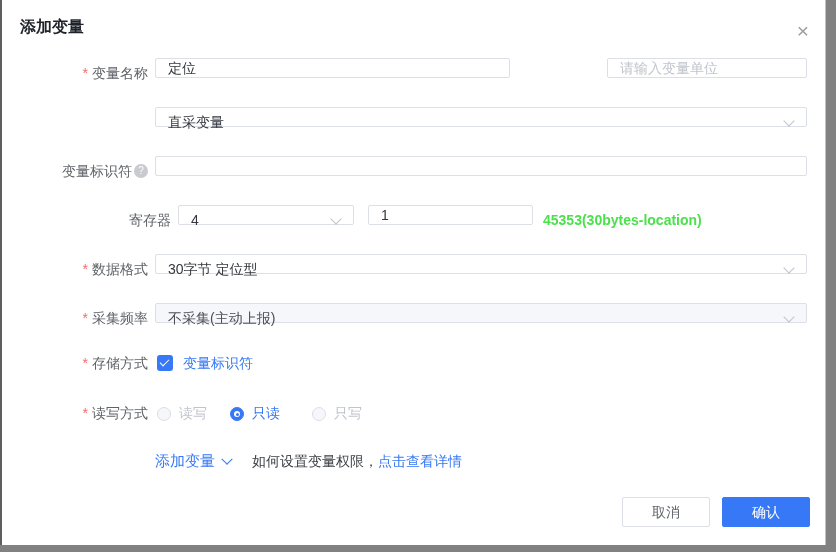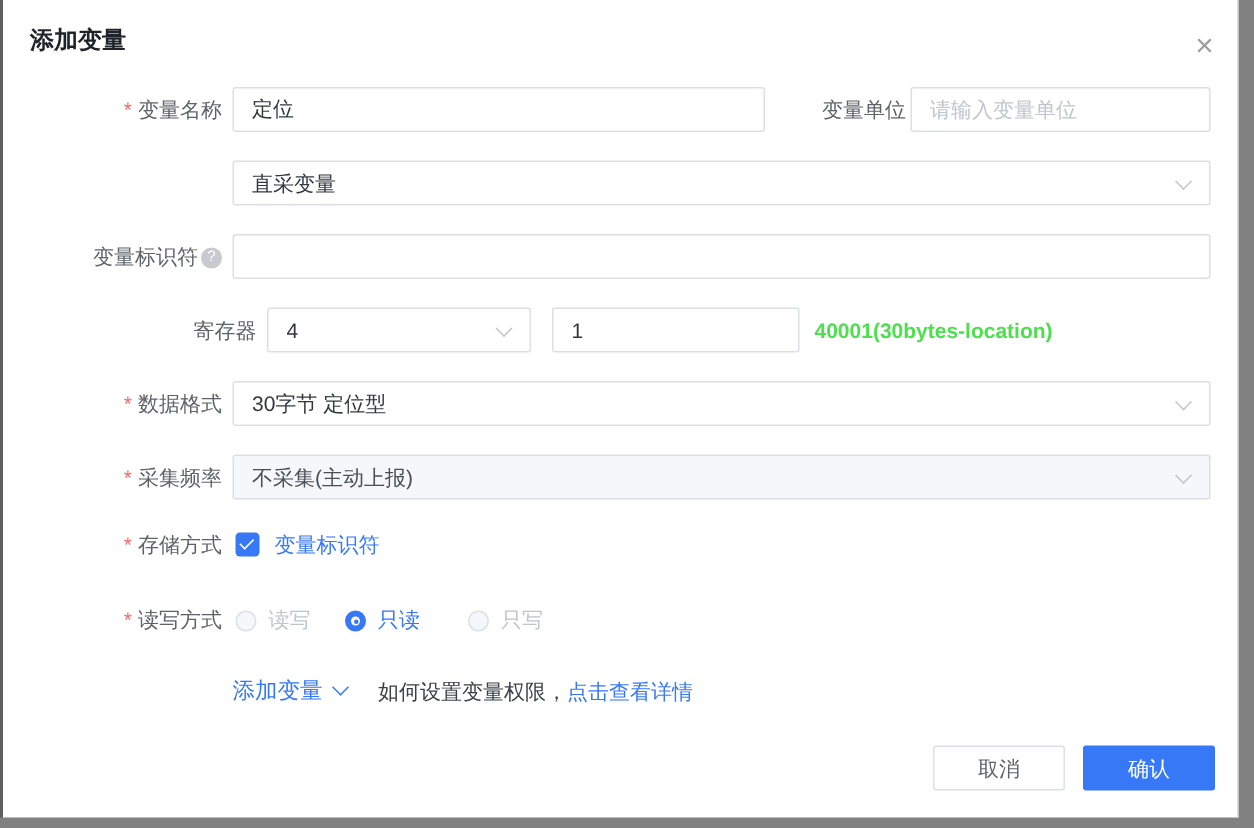--- a/index.html
+++ b/index.html
@@ -35,21 +35,21 @@
 
   .row { position:absolute; left:0; }
   .flabel {
     position:absolute; left:0; width:146px; text-align:right;
     color:#5f6368; line-height:30px; white-space:nowrap;
   }
   .flabel .req { color:var(--req); margin-right:4px; }
   .row-short .flabel { line-height:22px; }
 
   .ctl {
-    position:absolute; height:30px; background:#fff;
+    position:absolute; height:20px; background:#fff;
     border:1px solid #dcdfe6; border-radius:2px;
     line-height:28px; padding:0 12px; color:#33373d;
   }
   input.ctl {
     font-family:"Liberation Sans","DejaVu Sans",sans-serif;
     font-size:14px; outline:none; width:100%;
   }
   input.ctl::placeholder { color:#c0c4cc; }
   .select { cursor:pointer; }
   .select .chev {
@@ -130,21 +130,20 @@
 <body>
 
 <div class="dialog">
 
   <div class="dlg-title">添加变量</div>
   <div class="close-btn">×</div>
 
   <div class="row" style="top:58px; width:824px; height:30px;">
     <div class="flabel"><span class="req">*</span><span>变量名称</span></div>
     <input class="ctl" style="left: 153px; width: 355px; position: absolute;" value="定位">
-    <div class="unit-label">变量单位</div>
     <input class="ctl" style="left: 605px; width: 200px; position: absolute;" placeholder="请输入变量单位">
   </div>
 
   <div class="row" style="top:107px; width:824px; height:30px;">
     <div class="ctl select" style="left:153px; width:652px;">
       <span>直采变量</span>
       <span class="chev"></span>
     </div>
   </div>
 
@@ -153,21 +152,21 @@
     <input class="ctl" style="left: 153px; width: 652px; position: absolute;" value="">
   </div>
 
   <div class="row" style="top:205px; width:824px; height:30px;margin-left:23px;">
     <div class="flabel">寄存器</div>
     <div class="ctl select" style="left:153px; width:176px;">
       <span>4</span>
       <span class="chev"></span>
     </div>
     <input class="ctl" style="left: 343px; width: 165px; position: absolute;" value="1">
-    <div class="green-hint">40001(30bytes-location)</div>
+    <div class="green-hint">45353(30bytes-location)</div>
   </div>
 
   <div class="row" style="top:254px; width:824px; height:30px;">
     <div class="flabel"><span class="req">*</span><span>数据格式</span></div>
     <div class="ctl select" style="left:153px; width:652px;">
       <span>30字节 定位型</span>
       <span class="chev"></span>
     </div>
   </div>
 

